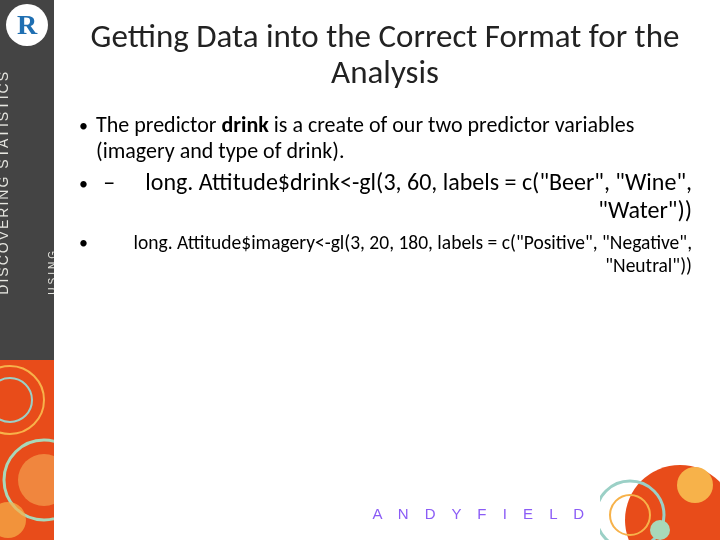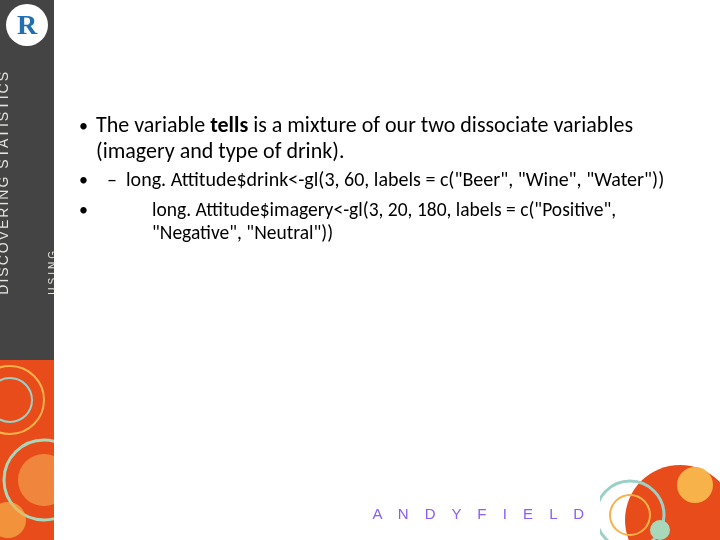--- a/index.html
+++ b/index.html
@@ -97,28 +97,30 @@
   ul.b1 > li {
     margin-bottom: 3px;
   }
   ul.b1 > li::marker {
     content: "•  ";
     font-size: 18px;
   }
   ul.b2 {
     margin: 4px 0 6px 0;
     padding-left: 30px;
-    font-size: 20px;
+    font-size: 24px;
+    text-align: right;
   }
   ul.b2 > li::marker {
     content: "–  ";
   }
   .b3 {
-    margin: 2px 0 0 56px;
+    margin: 2px 0 0 32px;
     font-size: 19.5px;
+    text-align: right;
   }
   .bold { font-weight: bold; }
   .author {
     position: absolute;
     bottom: 18px;
     right: 130px;
     font-size: 15px;
     letter-spacing: 6px;
     color: #8b5cf6;
     font-family: Arial, sans-serif;
@@ -152,25 +154,26 @@
   <div class="deco-br">
     <svg width="120" height="80" viewBox="0 0 120 80">
       <circle cx="80" cy="60" r="55" fill="#e84c1a"></circle>
       <circle cx="30" cy="55" r="34" fill="none" stroke="#9bd0c6" stroke-width="3"></circle>
       <circle cx="30" cy="55" r="20" fill="none" stroke="#f7b24a" stroke-width="2"></circle>
       <circle cx="95" cy="25" r="18" fill="#f7b24a"></circle>
       <circle cx="60" cy="70" r="10" fill="#a8d8b9"></circle>
     </svg>
   </div>
 
+  <div class="title">Getting Data into the Correct Format for the Analysis</div>
 
   <div class="body">
     <ul class="b1">
       <li>
-        <span>The variable </span><span class="bold">tells</span><span> is a mixture of our two dissociate variables (imagery and type of drink).</span>
+        <span>The predictor </span><span class="bold">drink</span><span> is a create of our two predictor variables (imagery and type of drink).</span>
       </li>
       <li>
         <ul class="b2">
           <li>long. Attitude$drink&lt;-gl(3, 60, labels = c("Beer", "Wine", "Water"))</li>
         </ul>
       </li>
       <li>
         <div class="b3">long. Attitude$imagery&lt;-gl(3, 20, 180, labels = c("Positive", "Negative", "Neutral"))</div>
       </li>
     </ul>

